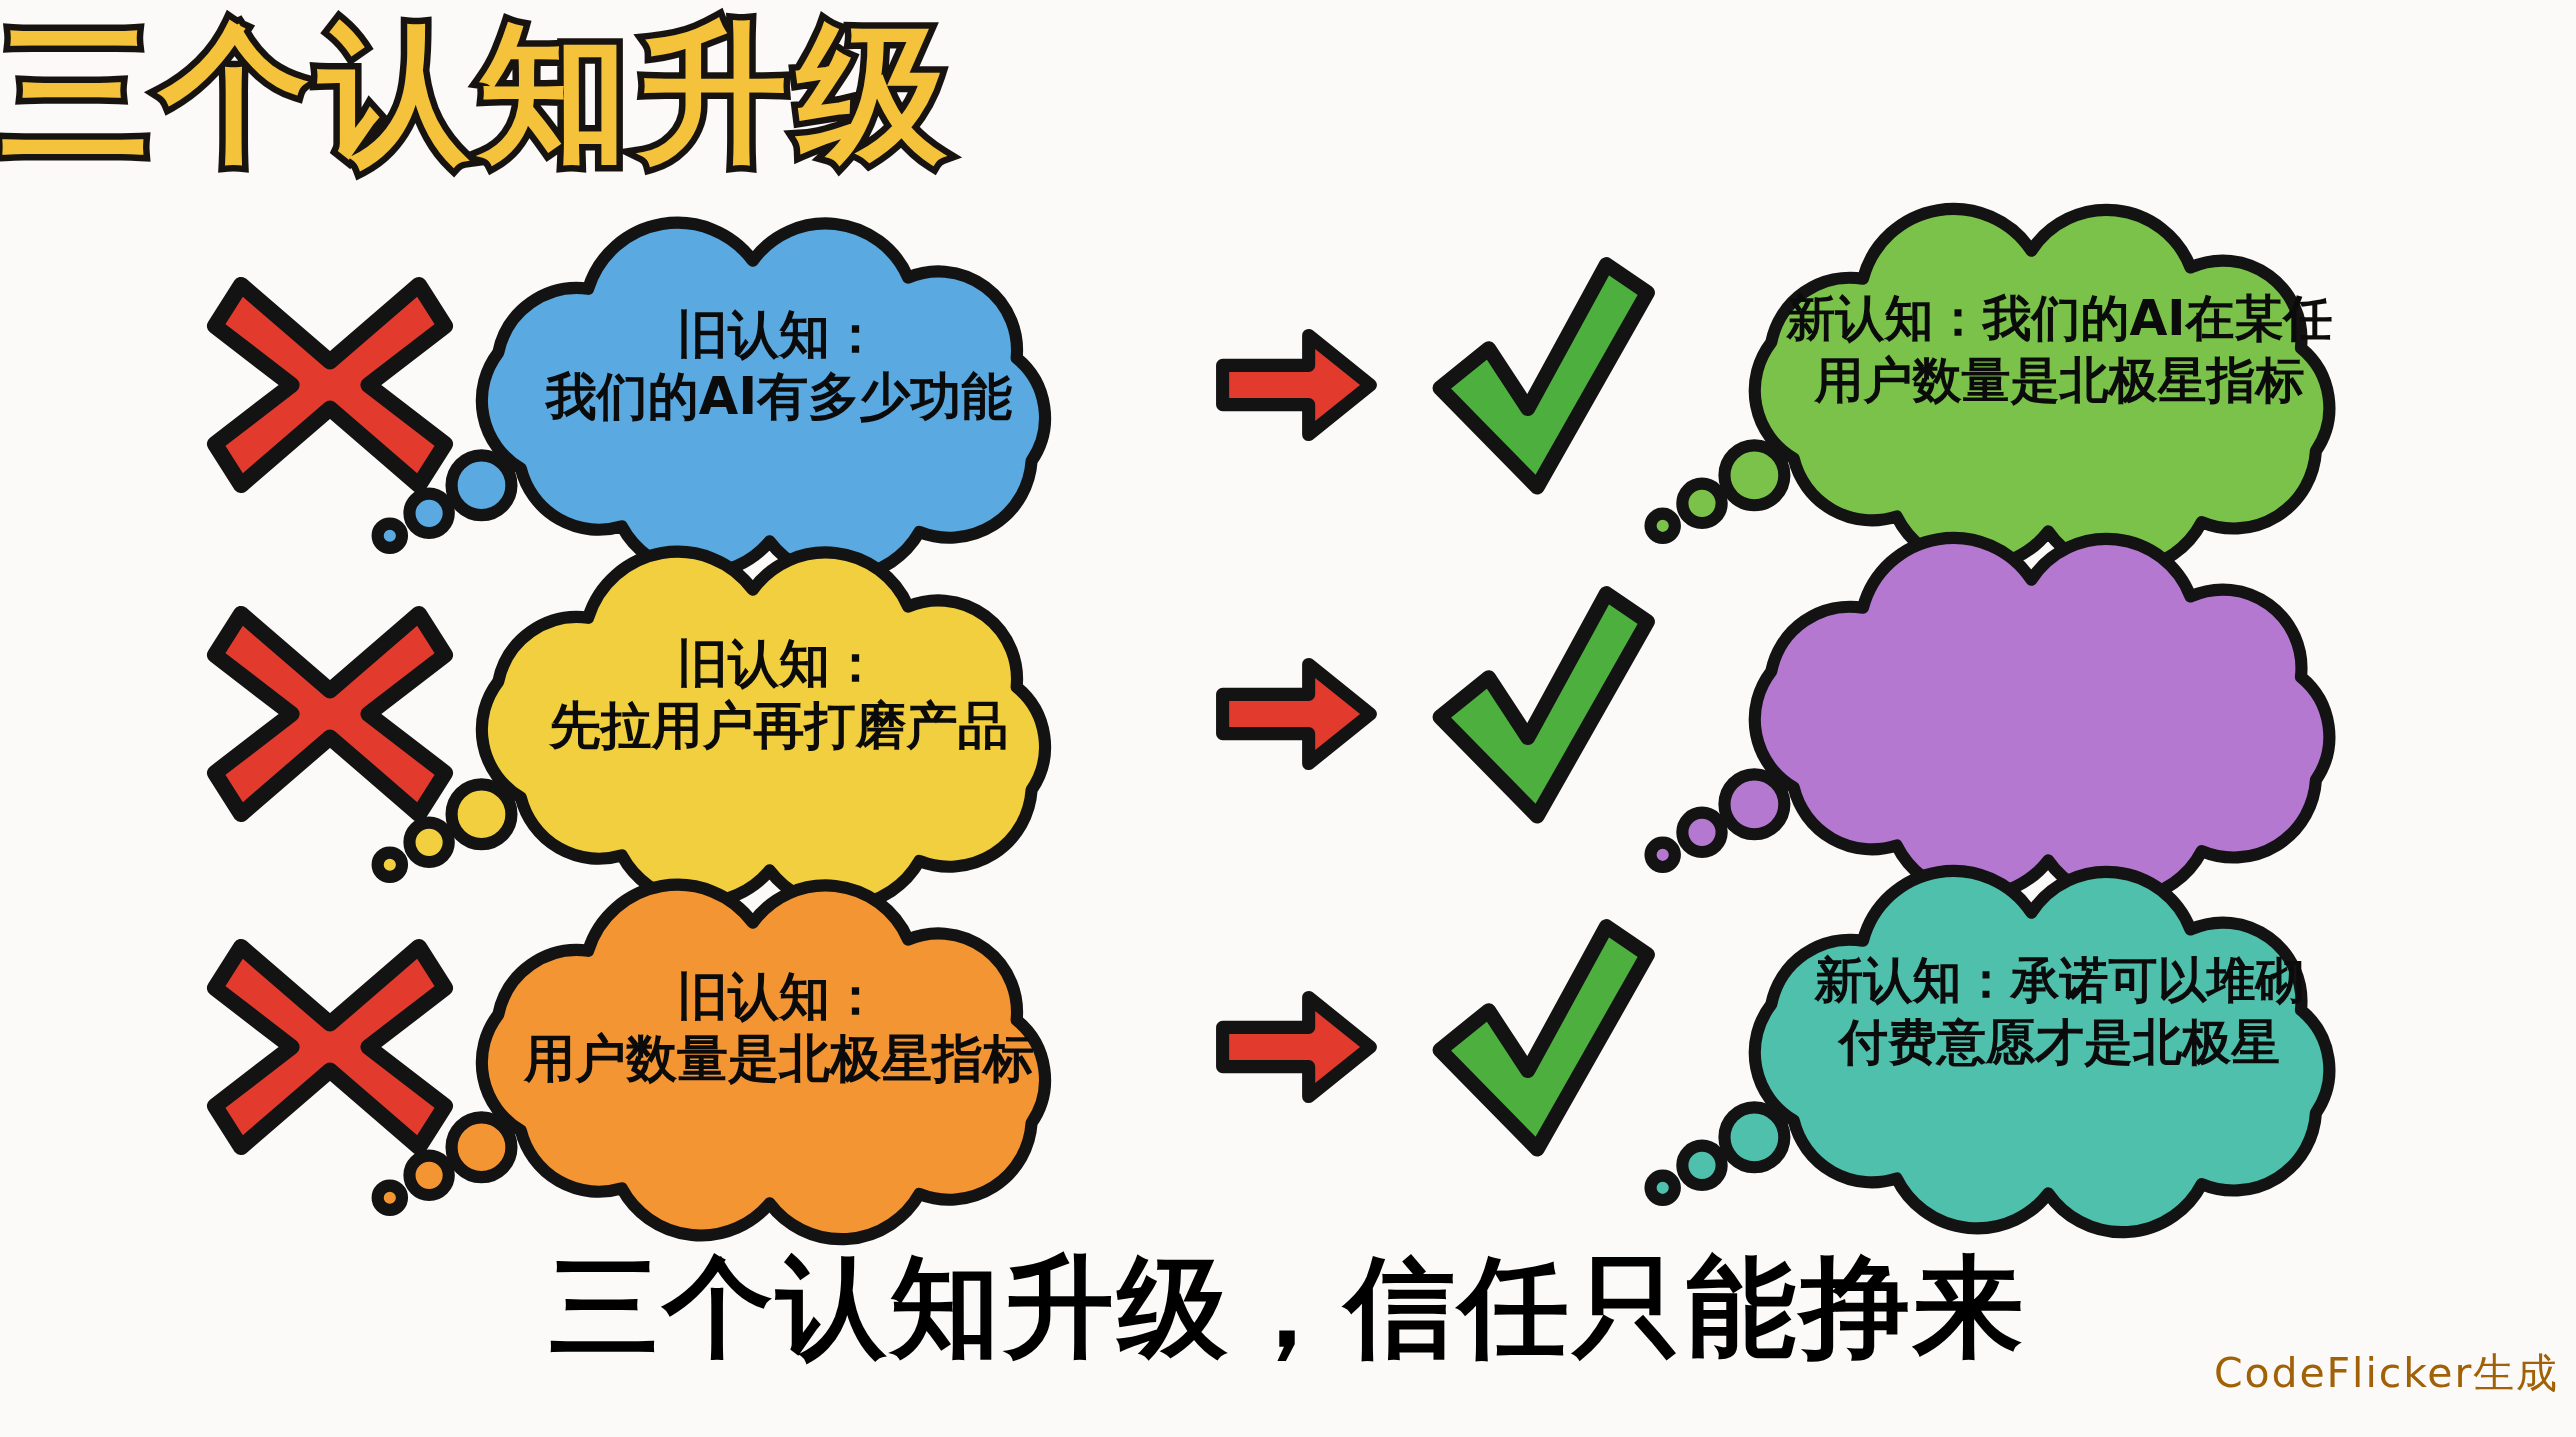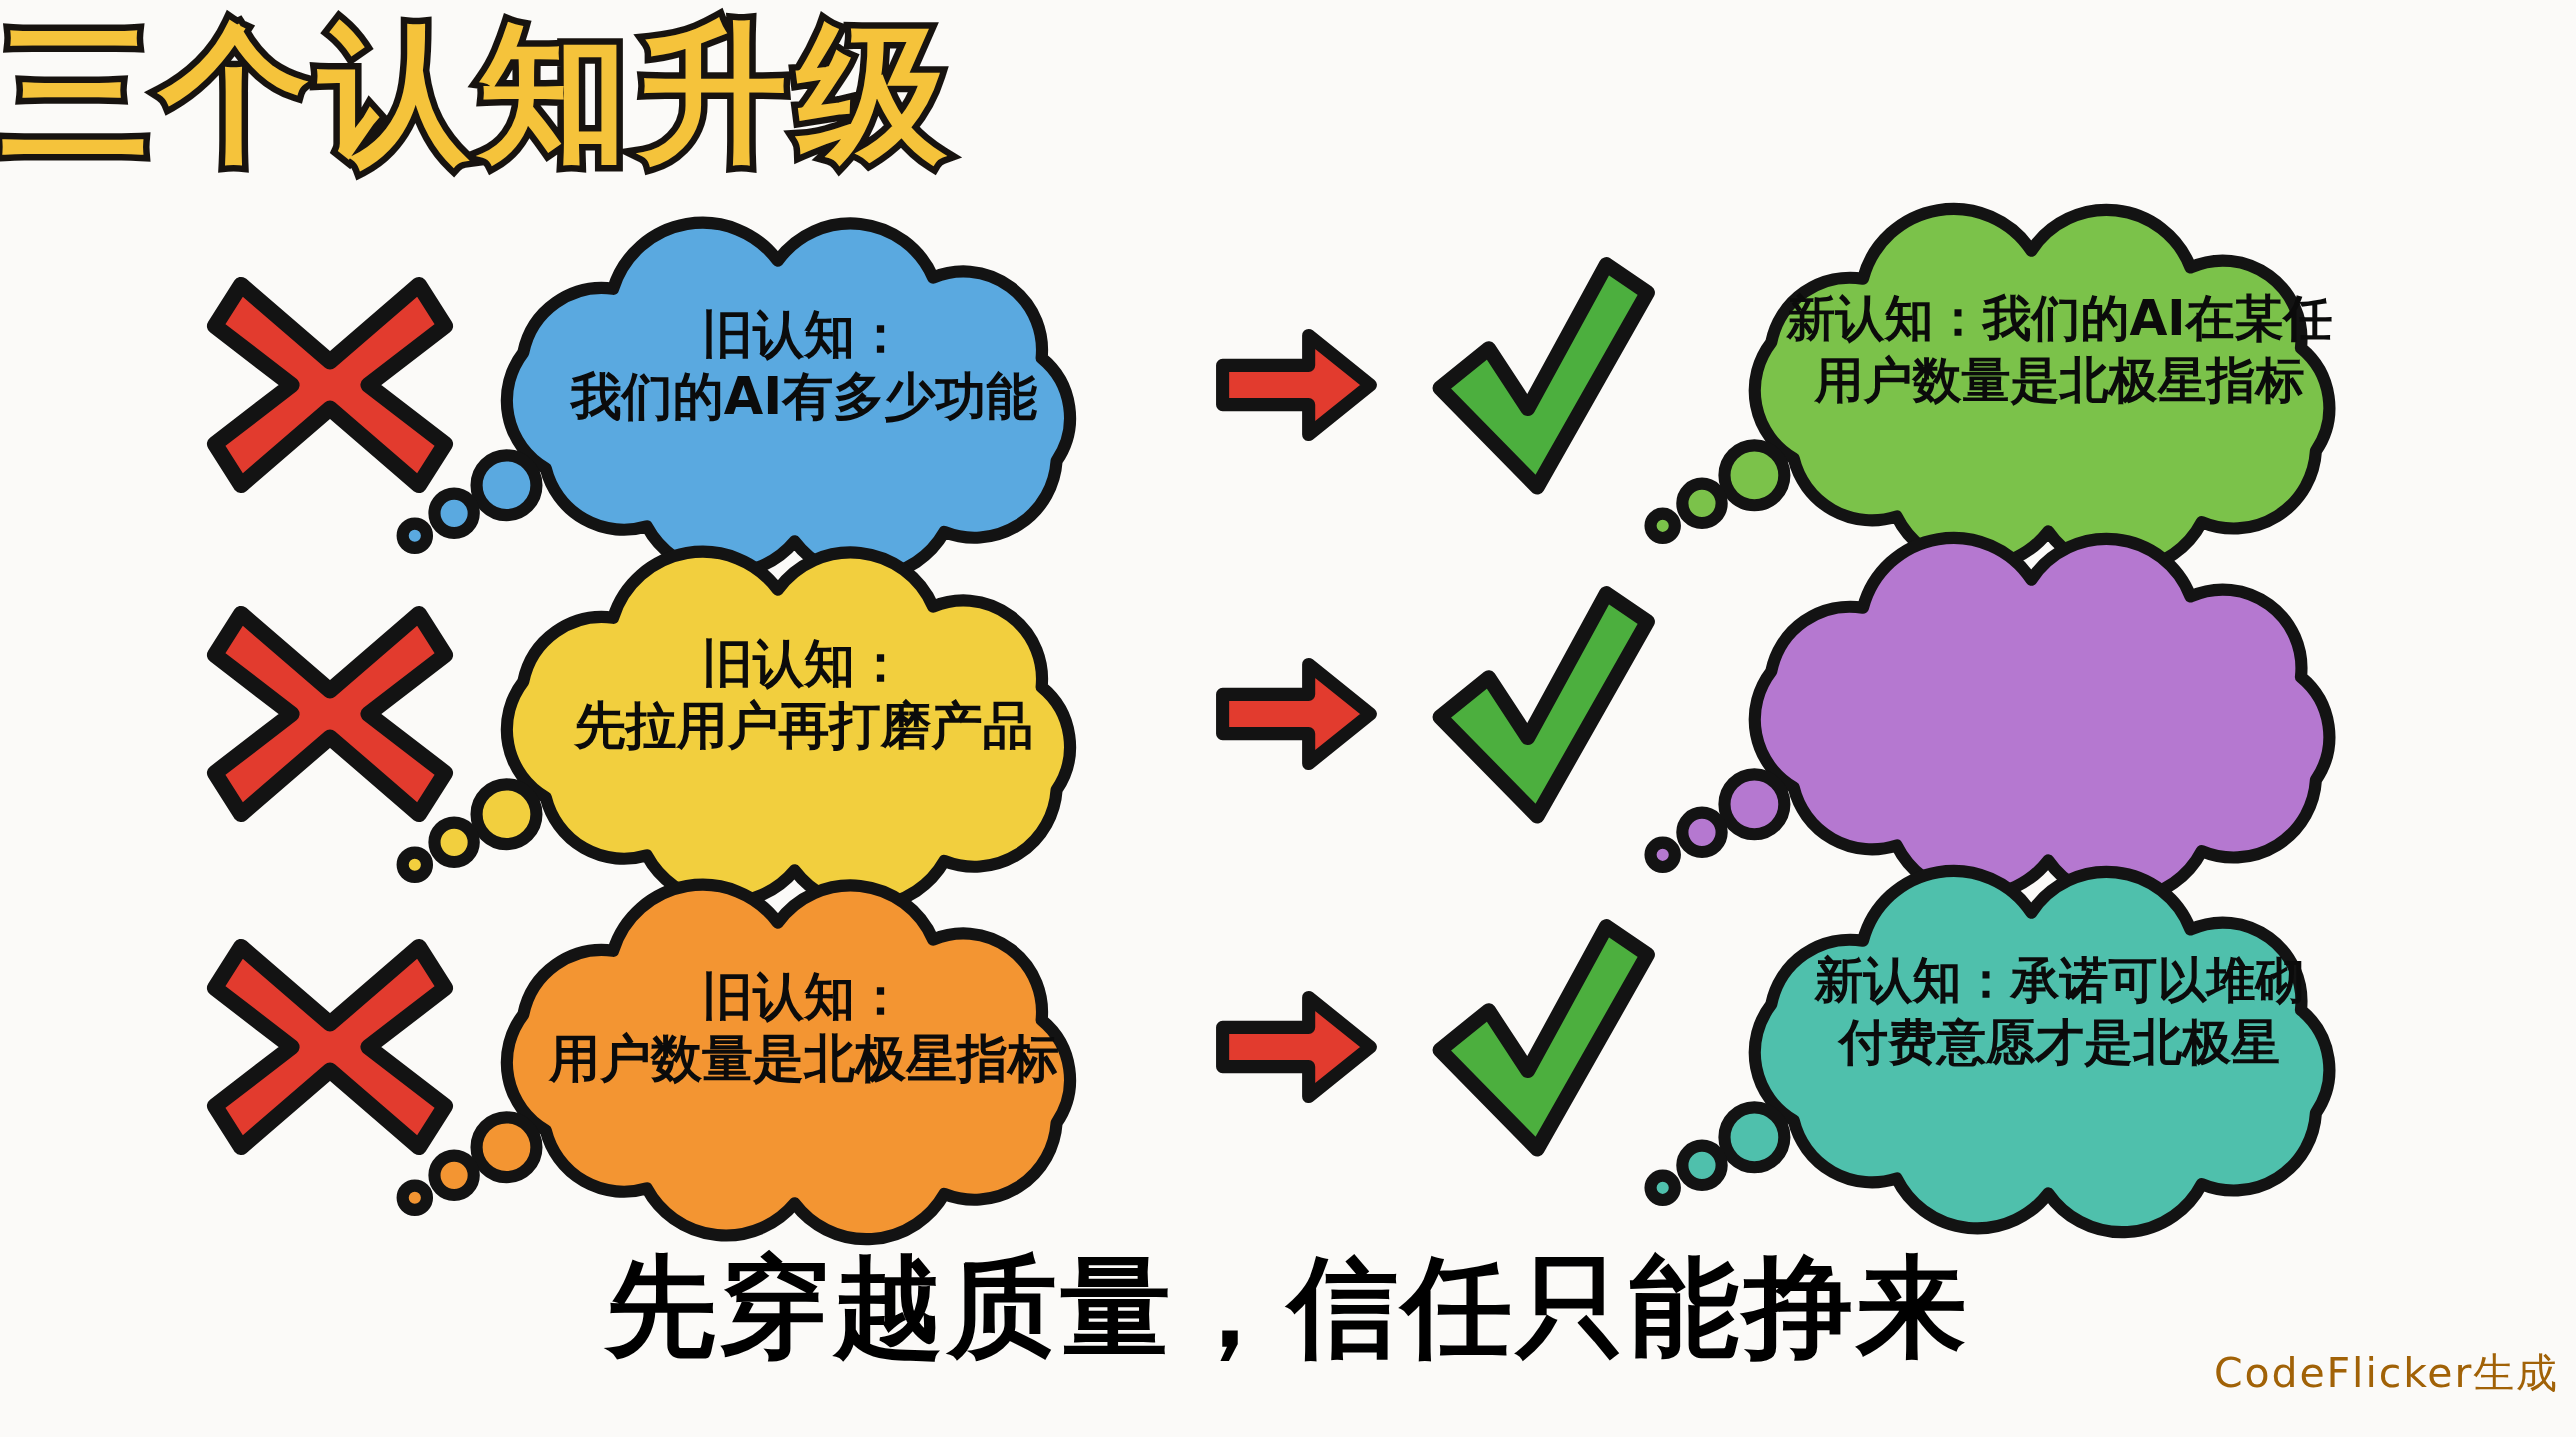--- a/index.html
+++ b/index.html
@@ -42,21 +42,21 @@
   .xmark svg, .check svg, .arrow svg, .cloud svg { display:block; overflow:visible; }
 
   
   .arrow { position:absolute; left:1217px; top:73px; width:159px; height:122px; }
 
   
   .check { position:absolute; left:1423px; top:7.5px; width:234px; height:243px; }
 
   
   .cloud { position:absolute; }
-  .cloud.left  { left:383px;  top:-11.2px; width:842px;  height:309px;text-decoration:underline; }
+  .cloud.left  { left:358px;  top:-11.2px; width:842px;  height:309px;text-decoration:underline; }
   .cloud.right { left:1629px; top:-20.6px; width:861px;  height:309px; }
 
   .cloud-text {
     position:absolute;
     left:0; right:0;
     text-align:center;
     font-weight:bold;
     color:#0B0B0B;
     font-family:"DejaVu Sans","Liberation Sans",sans-serif;
     white-space:pre-line;
@@ -287,17 +287,17 @@
           <circle cx="134" cy="262" r="32" fill="#4FC0AC"></circle>
           <circle cx="78" cy="292" r="21" fill="#4FC0AC"></circle>
           <circle cx="36" cy="316" r="13" fill="#4FC0AC"></circle>
         </g>
       </svg>
       <div class="cloud-text">新认知：承诺可以堆砌
 付费意愿才是北极星</div>
     </div>
   </div>
 
-  <div class="caption">先穿越质量，信任只能挣来</div>
+  <div class="caption">三个认知升级，信任只能挣来</div>
   <div class="watermark">CodeFlicker生成</div>
 
 </div>
 
 
 </body></html>

